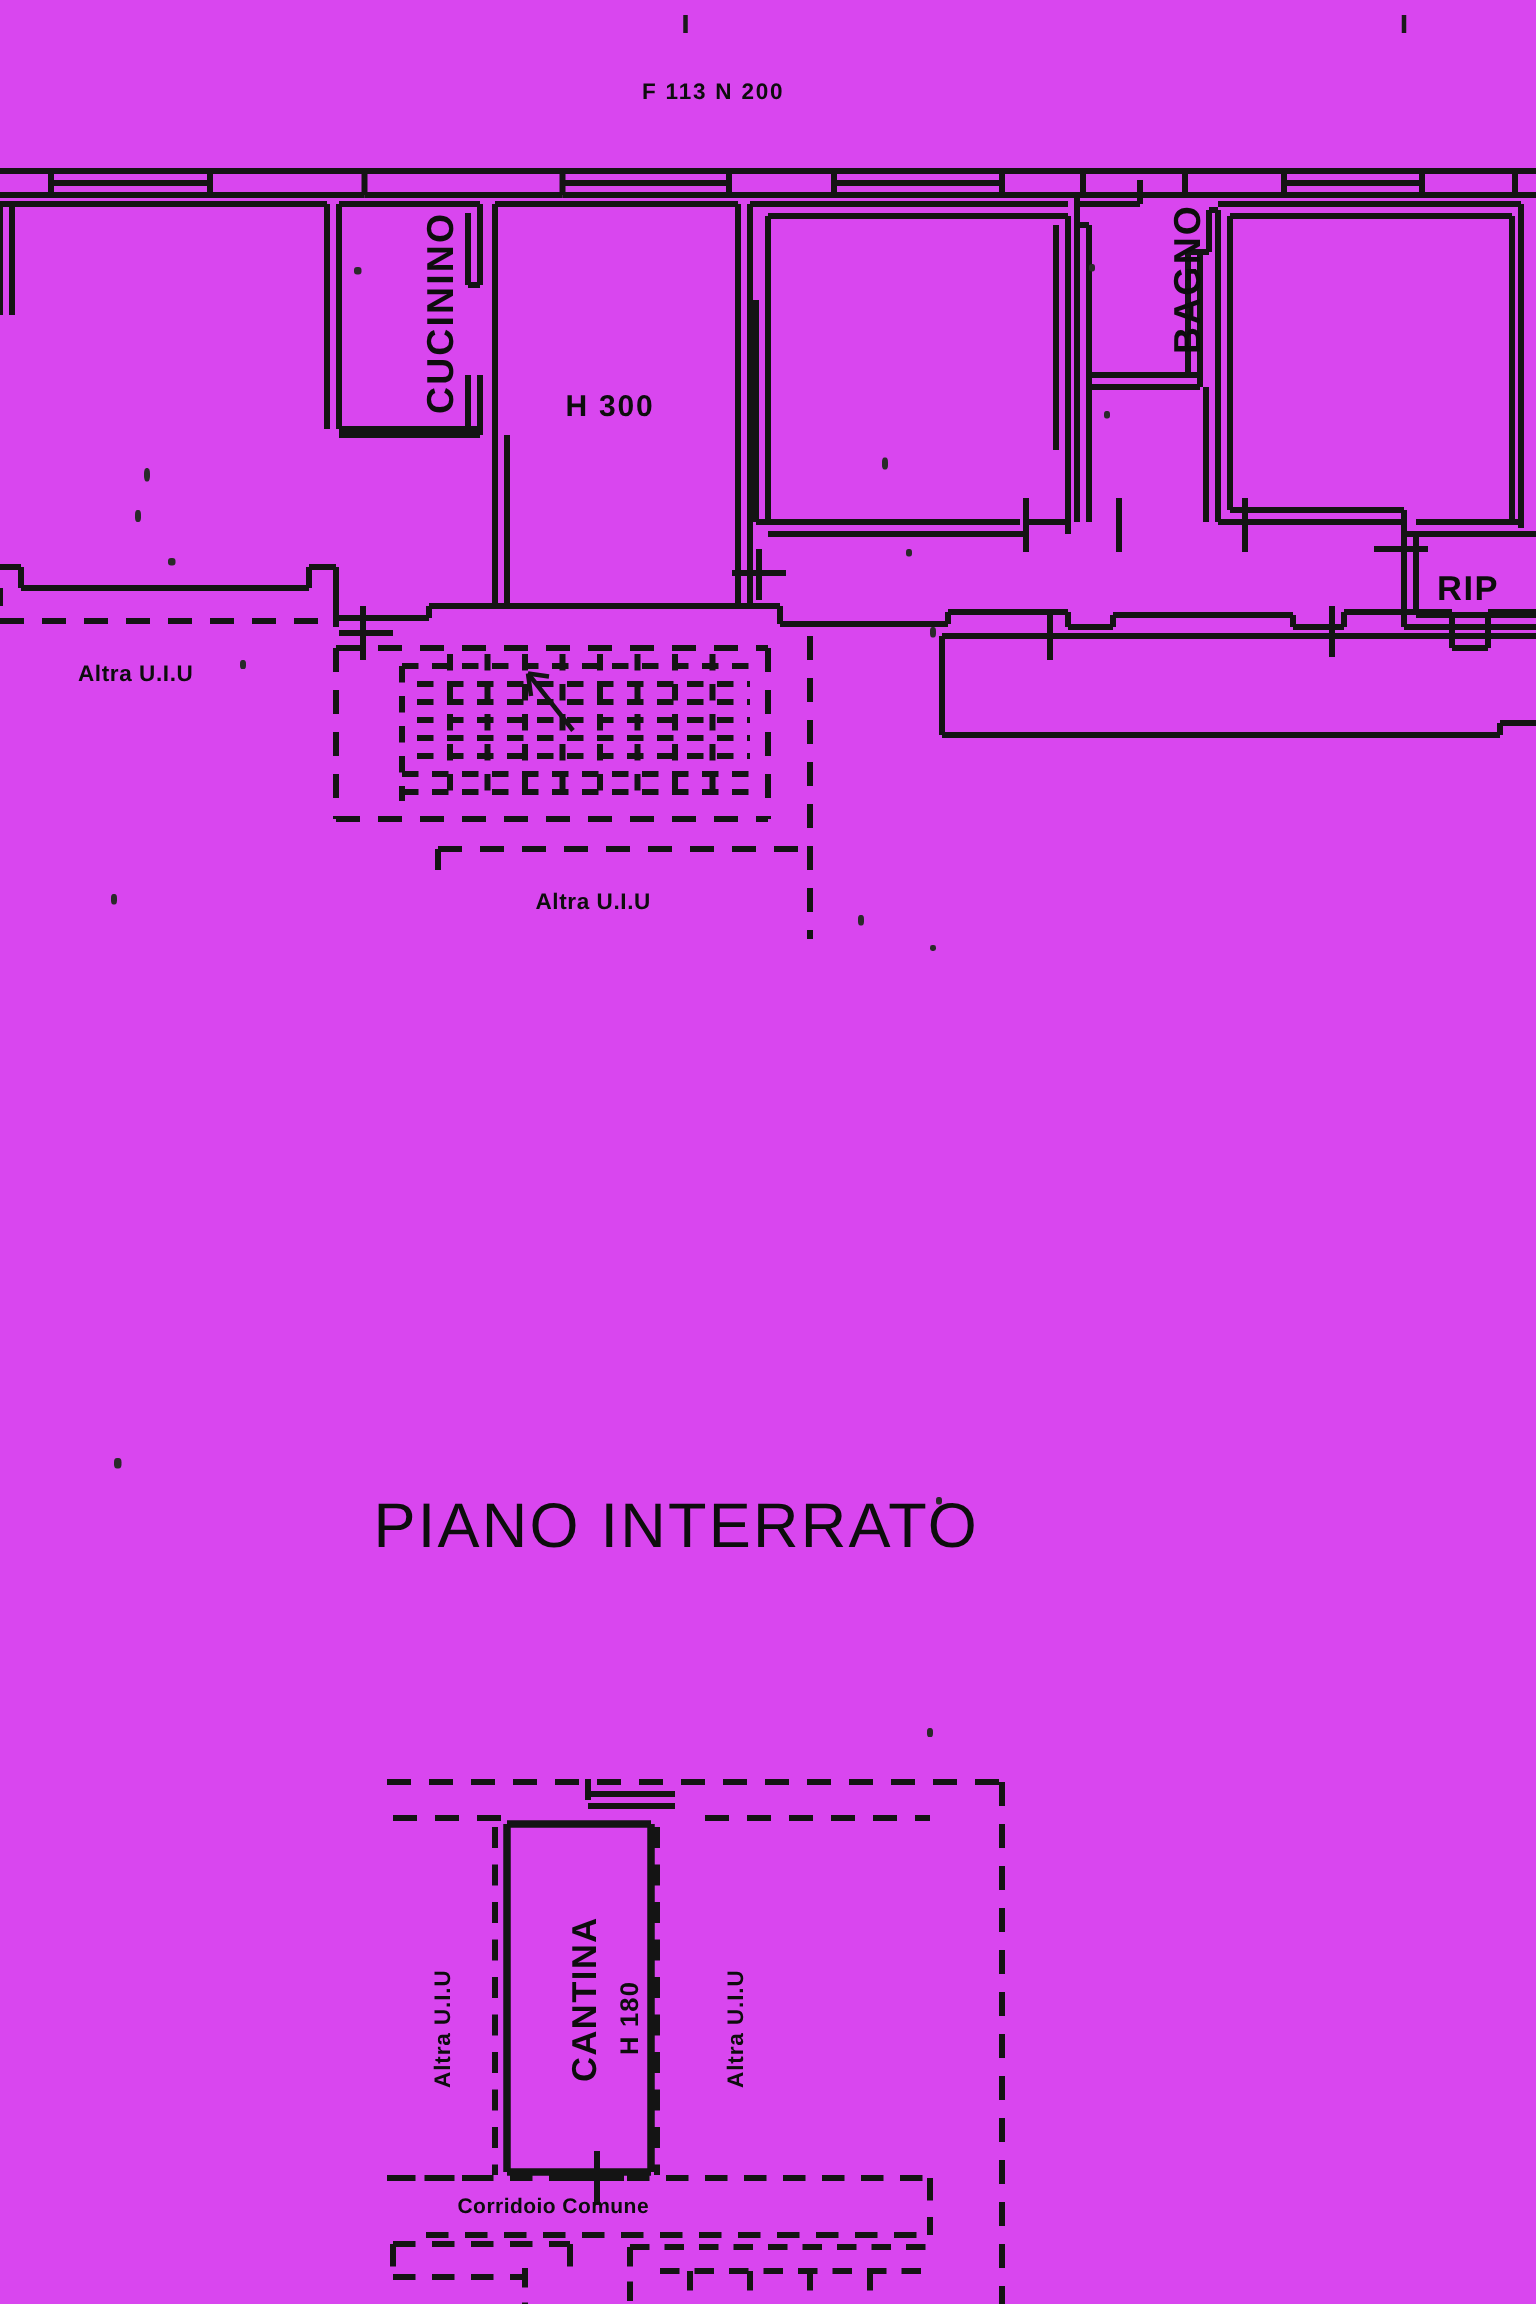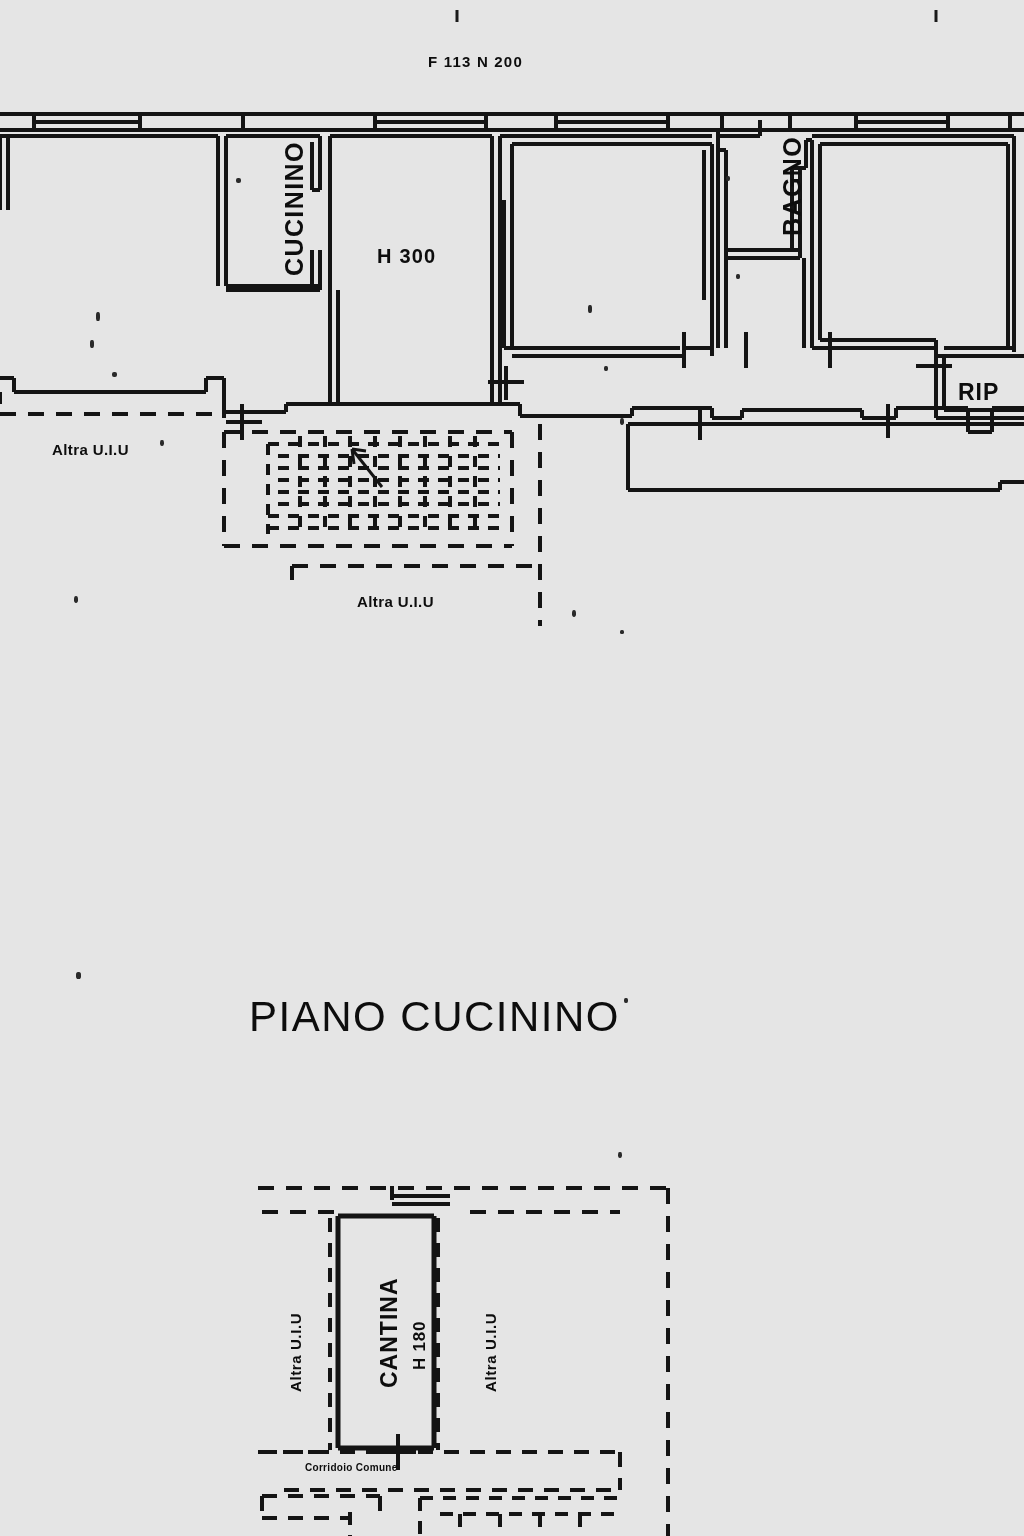--- a/index.html
+++ b/index.html
@@ -15,21 +15,21 @@
     font-family: "Liberation Sans", sans-serif;
     color: #111111;
     -webkit-font-smoothing: none;
   }
 
   #sheet {
     position: absolute;
     left: 0; top: 0;
     width: 1024px;
     height: 1536px;
-    background: #e5e5e5;
+    background: #d946ef;
   }
 
   svg.plan {
     position: absolute;
     left: 0;
     top: 0;
     width: 1024px;
     height: 1536px;
   }
 
@@ -82,21 +82,21 @@
     letter-spacing: 0.4px;
   }
 
   .other-unit-v {
     font-size: 15px;
     font-weight: 700;
     letter-spacing: 0.6px;
   }
 
   .corridor-lbl {
-    font-size: 10px;
+    font-size: 14px;
     font-weight: 700;
     letter-spacing: 0.3px;
   }
 
   .floor-title {
     font-size: 42px;
     font-weight: 500;
     letter-spacing: 1.5px;
   }
 
@@ -404,31 +404,31 @@
   <div class="speck" style="left:620px; top:630px; width:4px; height:4px;"></div>
   <div class="speck" style="left:620px; top:418px; width:4px; height:7px;"></div>
   <div class="speck" style="left:76px;  top:972px; width:5px; height:7px;"></div>
   <div class="speck" style="left:618px; top:1152px; width:4px; height:6px;"></div>
   <div class="speck" style="left:624px; top:998px; width:4px; height:5px;"></div>
 
   <div class="lbl head-code" style="left:428px; top:54px;">F 113 N 200</div>
 
   <div class="lbl lbl-vert room-name" style="left:282px; top:276px;">CUCININO</div>
 
-  <div class="lbl height-tag" style="left:377px; top:246px;">H 300</div>
+  <div class="lbl height-tag" style="left:377px; top:261px;">H 300</div>
 
   <div class="lbl lbl-vert room-name" style="left:780px; top:236px;">BAGNO</div>
 
   <div class="lbl room-name-sm" style="left:958px; top:381px;">RIP</div>
 
   <div class="lbl other-unit" style="left:52px; top:442px;">Altra U.I.U</div>
 
   <div class="lbl other-unit" style="left:357px; top:594px;">Altra U.I.U</div>
 
-  <div class="lbl floor-title" style="left:249px; top:996px;">PIANO CUCININO</div>
+  <div class="lbl floor-title" style="left:249px; top:996px;">PIANO INTERRATO</div>
 
   <div class="lbl lbl-vert other-unit-v" style="left:288px; top:1392px;">Altra U.I.U</div>
 
   <div class="lbl lbl-vert room-name-sm" style="left:378px; top:1388px;">CANTINA</div>
 
   <div class="lbl lbl-vert height-tag-sm" style="left:411px; top:1370px;">H 180</div>
 
   <div class="lbl lbl-vert other-unit-v" style="left:483px; top:1392px;">Altra U.I.U</div>
 
   <div class="lbl corridor-lbl" style="left:305px; top:1463px;">Corridoio Comune</div>

